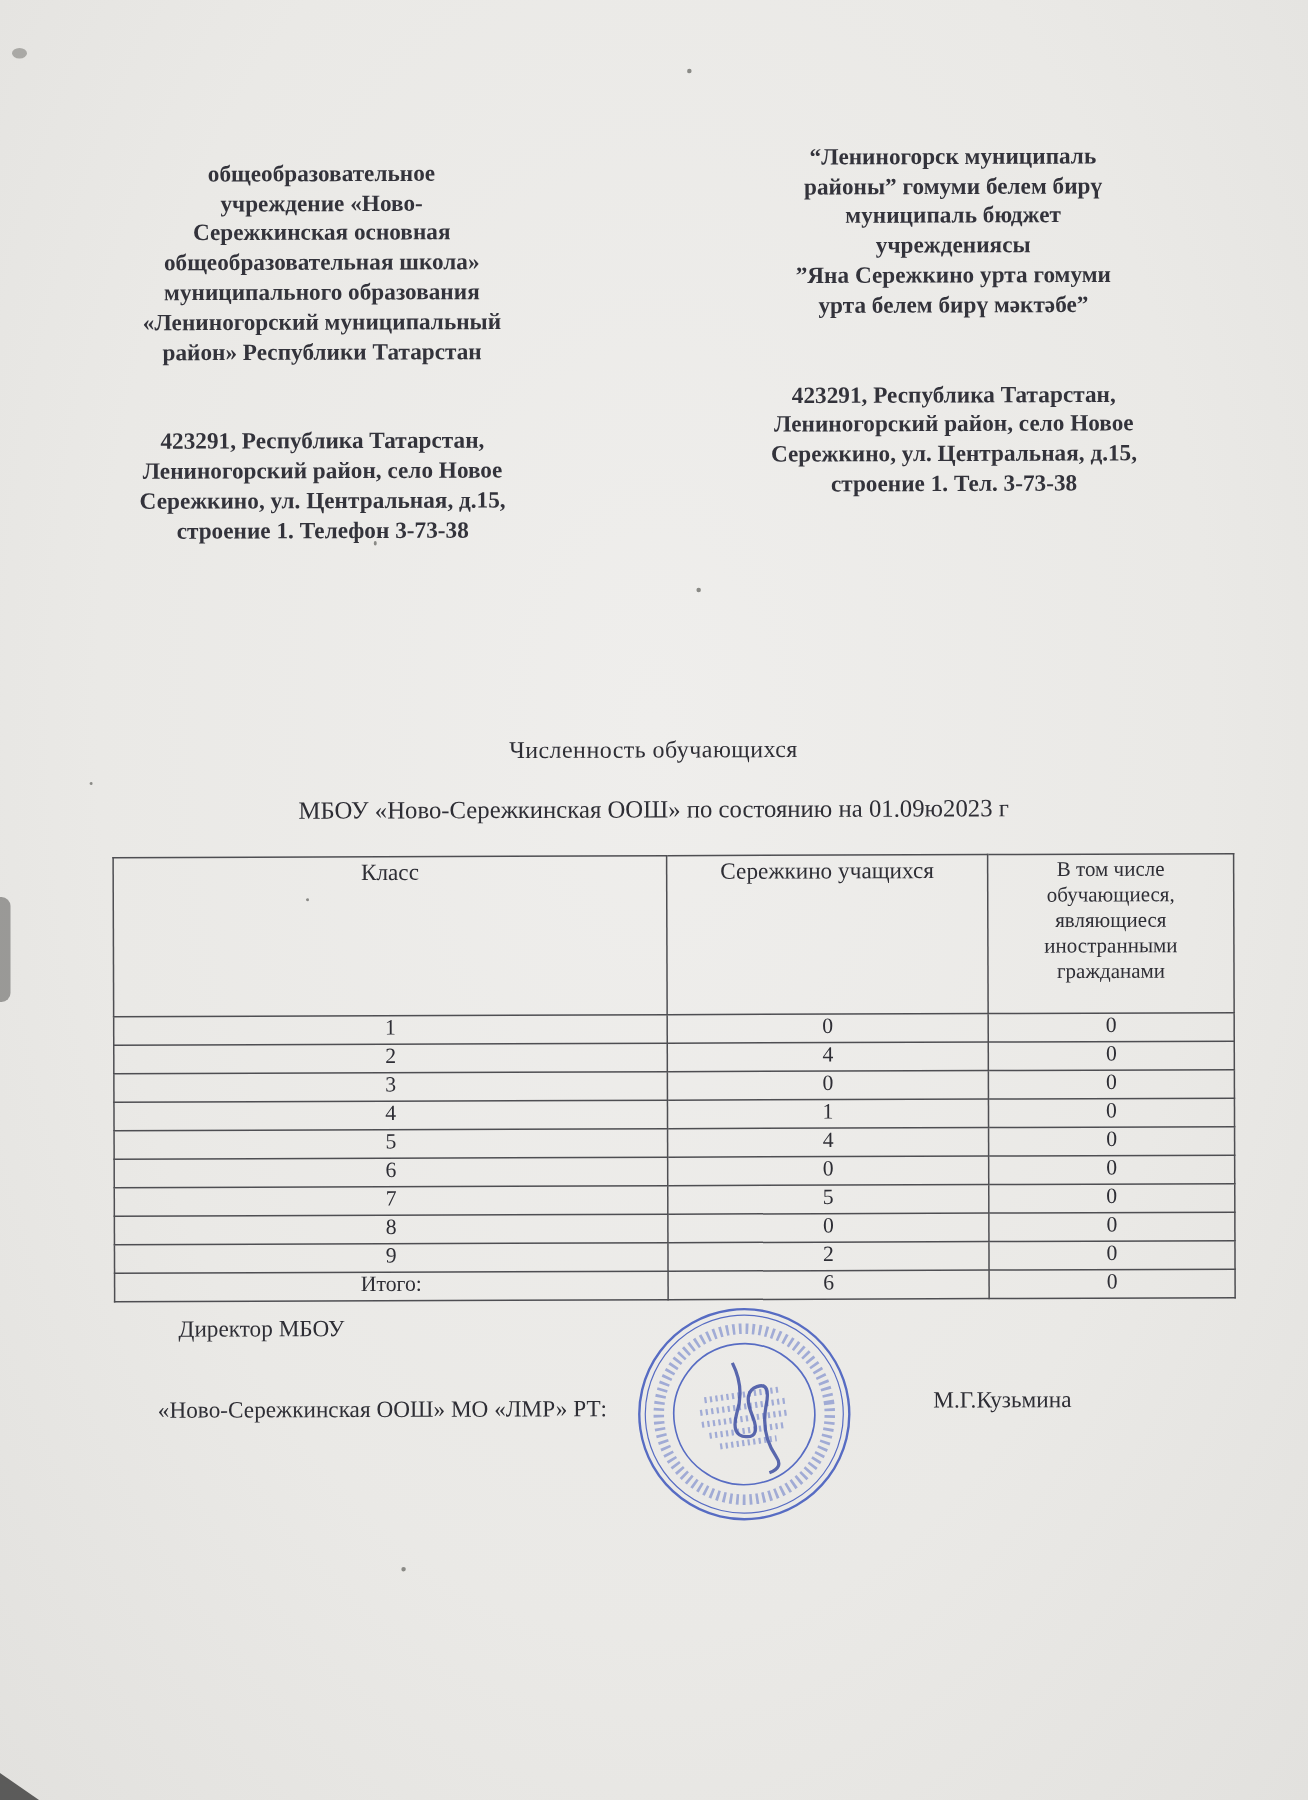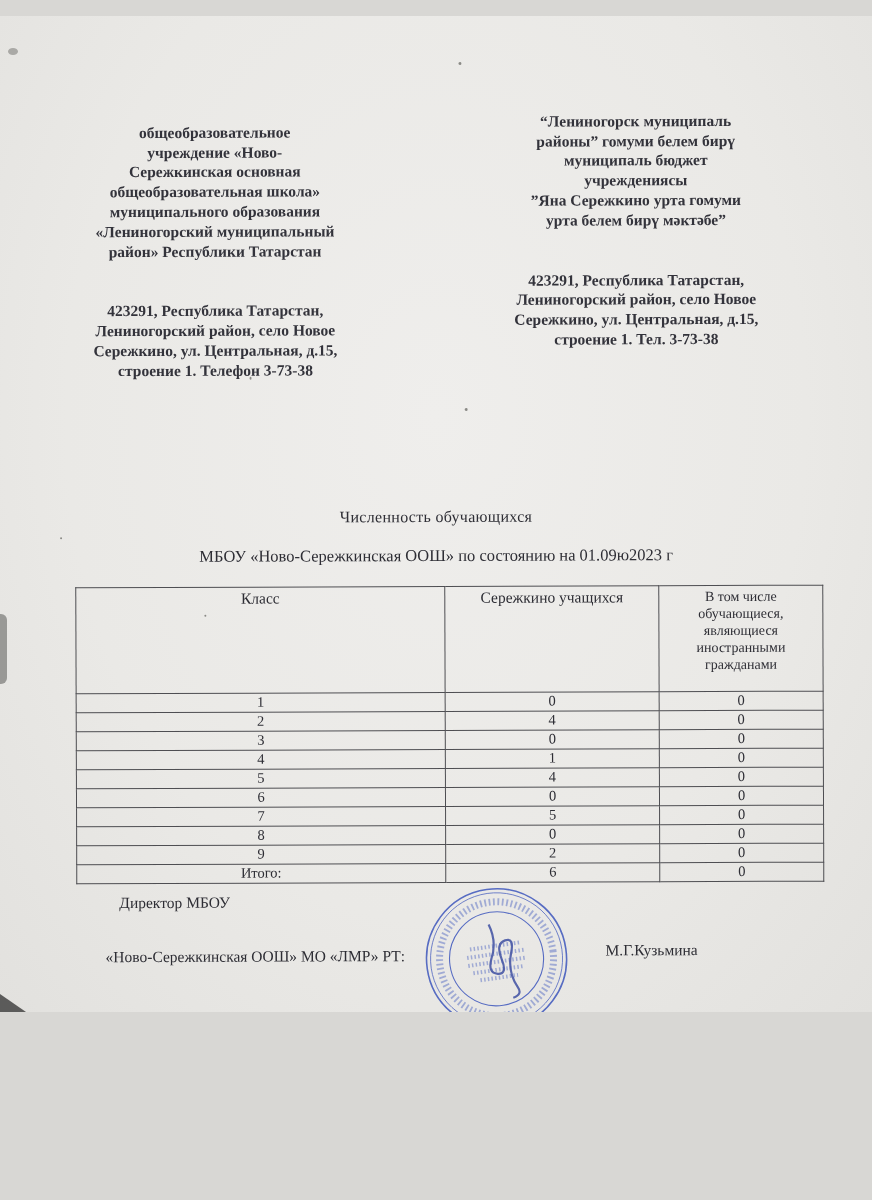--- a/index.html
+++ b/index.html
@@ -1,19 +1,19 @@
 <!DOCTYPE html>
 <html><head>
 <meta charset="utf-8">
 <style>
   html,body{margin:0;padding:0;background:#d8d7d4;}
   .page{
     position:relative;
-    width:872px;height:996px;
-    margin:16px auto;
+    width:872px;height:1200px;
+    margin:0 auto;
     background:
       radial-gradient(ellipse at 50% 40%, #efeeec 0%, #eae9e6 60%, #e2e1de 100%);
     overflow:hidden;
     font-family:"Liberation Serif","DejaVu Serif",serif;
     color:#2e2e35;
   }
   .content{position:absolute;inset:0;transform:rotate(-0.2deg);}
   .hdr-block{
     position:absolute;
     font-weight:bold;
@@ -56,21 +56,21 @@
   table.data td{
     height:18px;
     font-size:14.5px;
     line-height:1.05;
   }
   .col-class{width:360px;}
   .col-count{width:205px;}
   .col-foreign{width:155px;}
   .sig-line1{position:absolute;left:118px;top:877px;font-size:15.5px;}
   .sig-line2{position:absolute;left:104px;top:931px;font-size:15.5px;}
-  .sig-name{position:absolute;left:604px;top:926px;font-size:15.5px;}
+  .sig-name{position:absolute;left:621px;top:926px;font-size:15.5px;}
   .stamp{
     position:absolute;left:420px;top:868px;width:150px;height:150px;
     transform:rotate(-8deg);
     opacity:0.85;
   }
   .speck{position:absolute;border-radius:50%;background:#8a8a86;}
   .s1{left:460px;top:46px;width:3px;height:3px;}
   .s2{left:250px;top:360px;width:2px;height:3px;}
   .s3{left:465px;top:392px;width:3px;height:3px;}
   .s4{left:60px;top:520px;width:2px;height:2px;}

